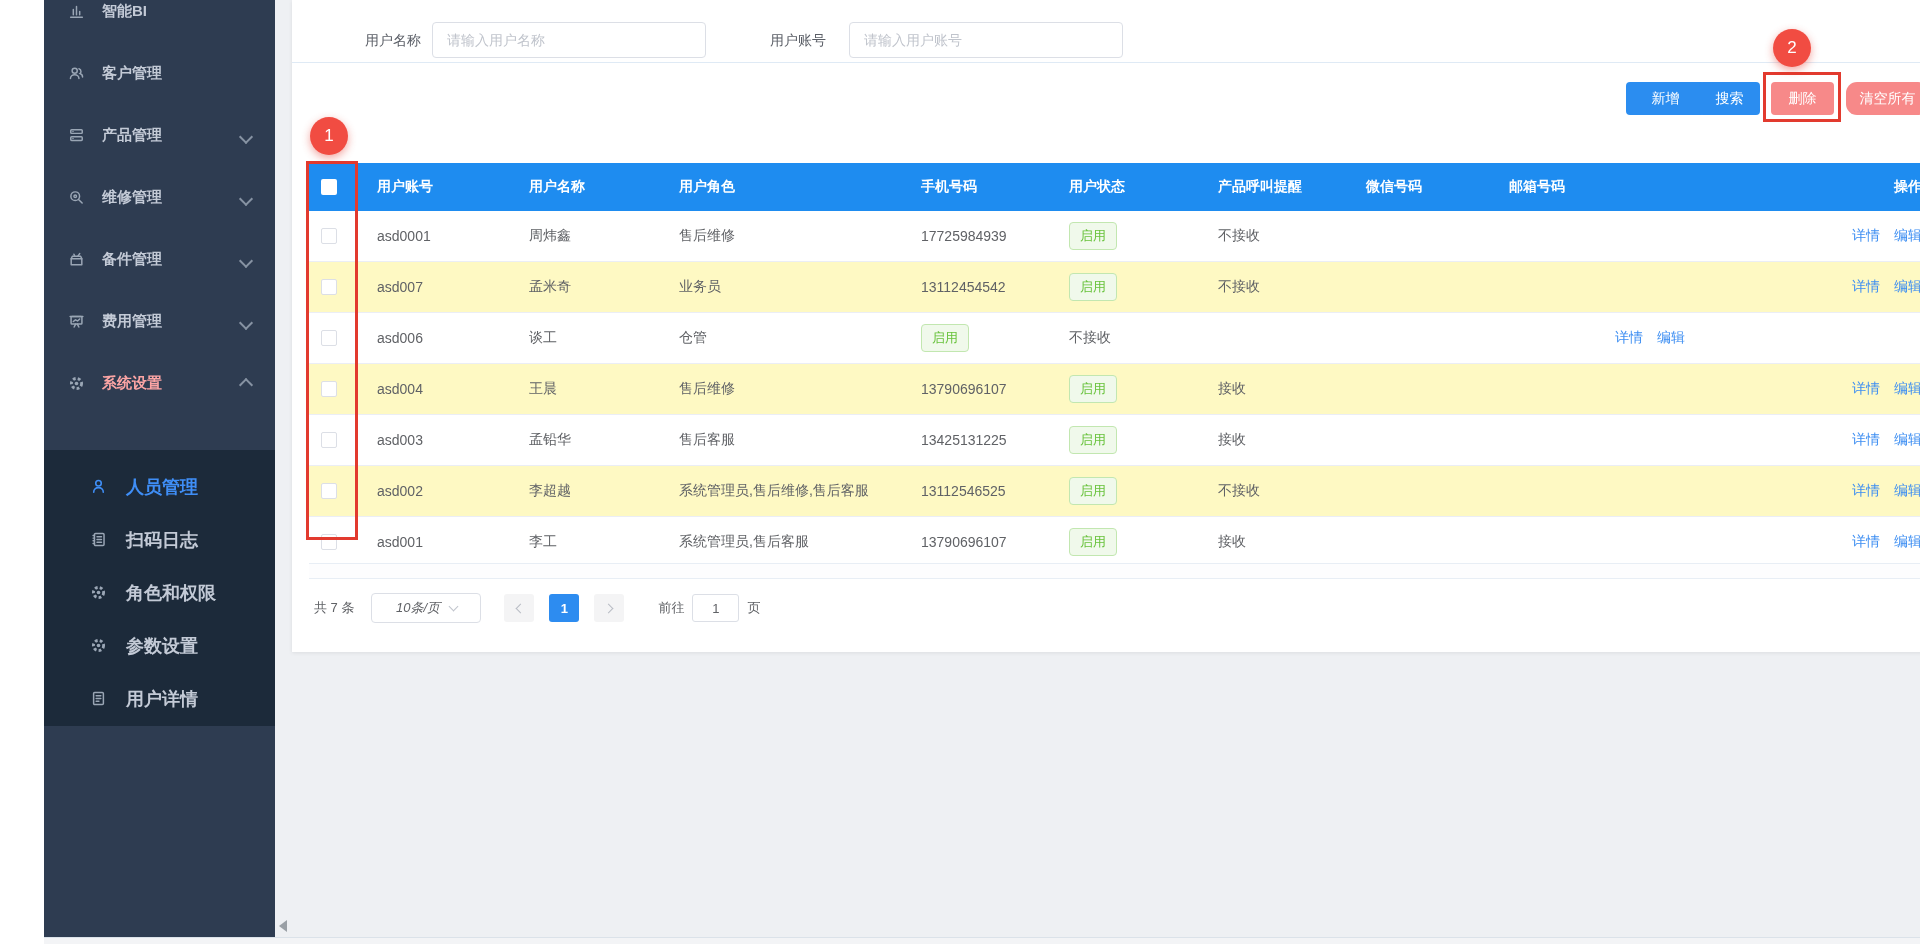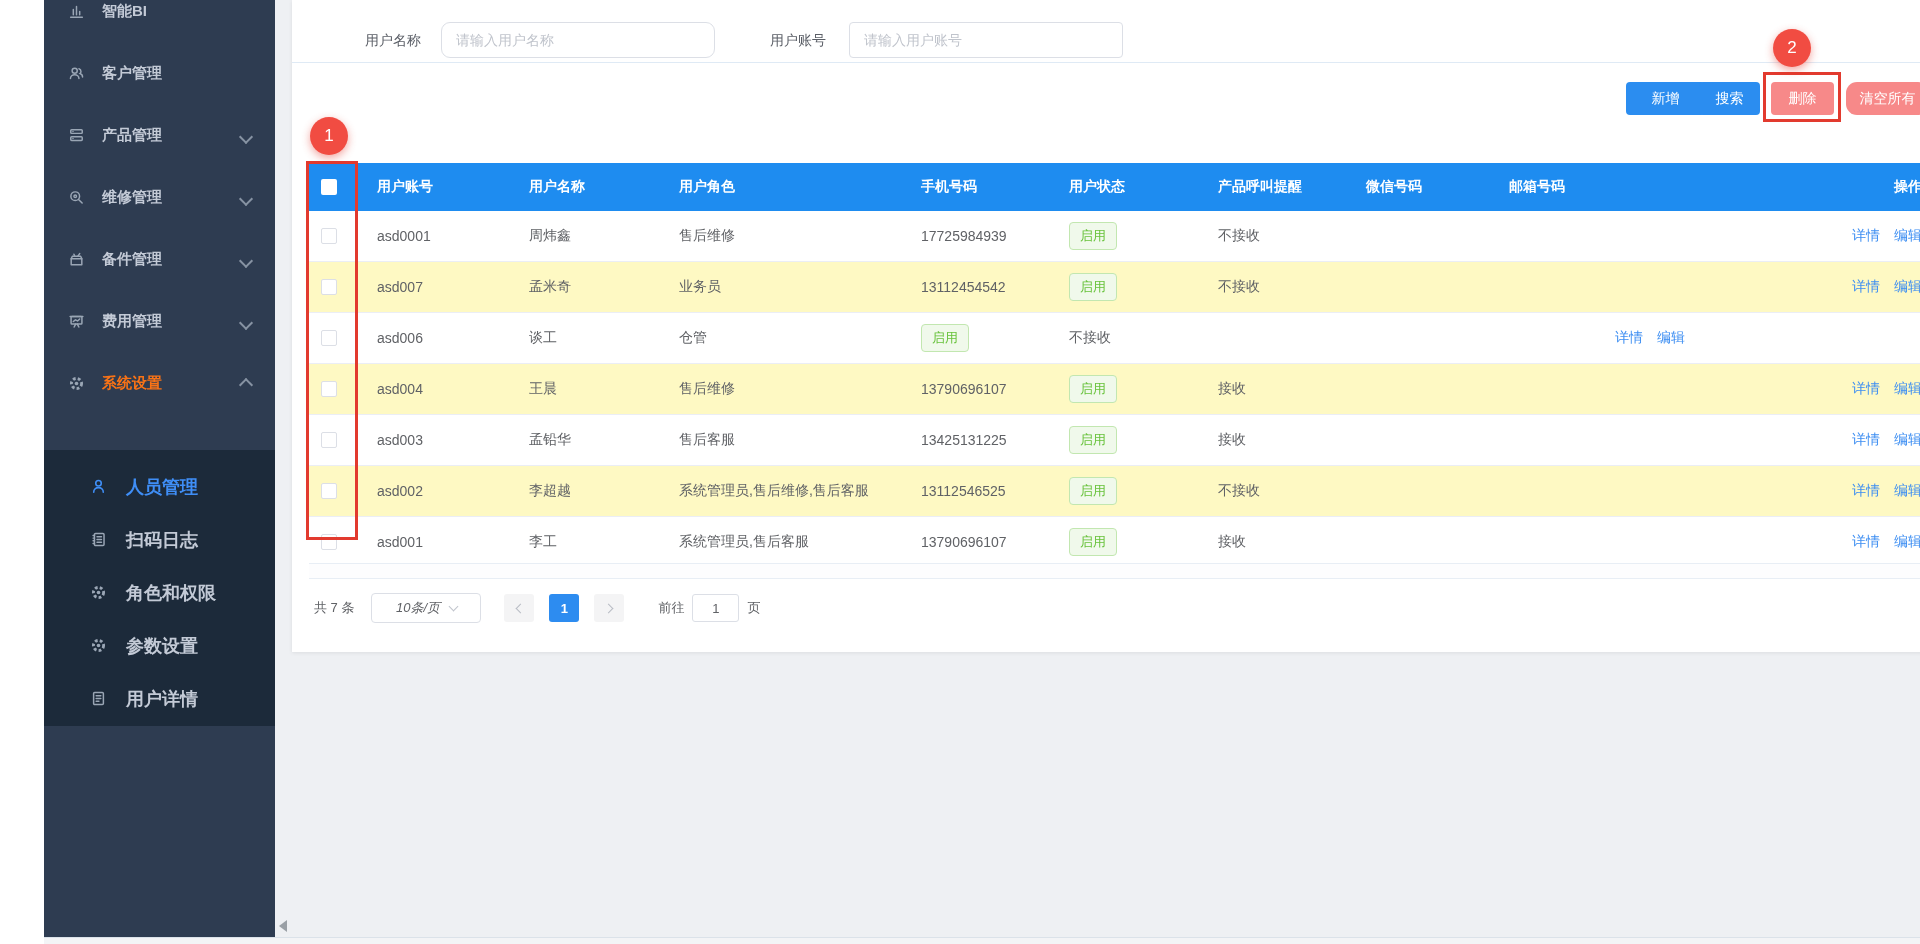--- a/index.html
+++ b/index.html
@@ -5,21 +5,21 @@
   html,body{margin:0;padding:0;}
   .page{position:relative;width:1920px;height:944px;background:#eef0f3;overflow:hidden;
         font-family:"Liberation Sans","DejaVu Sans",sans-serif;margin-left:44px;-webkit-font-smoothing:antialiased;}
 
   
   .sidebar{position:absolute;left:0;top:0;width:231px;height:937px;background:#2e3c51;}
   .menu{position:absolute;top:-20px;left:0;right:0;}
   .menu-item{height:62px;display:flex;align-items:center;padding-left:24px;position:relative;
              color:#c3cad6;font-size:15px;font-weight:600;cursor:pointer;}
   .menu-item svg{width:17px;height:17px;margin-right:17px;color:#9aa6b5;flex:none;}
-  .menu-item.parent-active{color:#f97316;}
+  .menu-item.parent-active{color:#fca5a5;}
   .arr{display:inline-block;width:8px;height:8px;border-left:2px solid #8793a3;border-bottom:2px solid #8793a3;}
   .arr.down{transform:rotate(-45deg);}
   .arr.up{transform:rotate(135deg);}
   .menu-item .arr{position:absolute;right:24px;top:28px;}
   .submenu{position:absolute;top:470px;left:0;width:231px;height:276px;background:#1c2a3a;
            padding-top:10px;box-sizing:border-box;}
   .submenu-item{height:53px;display:flex;align-items:center;padding-left:46px;
                 color:#c3cad6;font-size:18px;font-weight:600;cursor:pointer;}
   .submenu-item svg{width:17px;height:17px;margin-right:19px;color:#9aa6b5;flex:none;}
   .submenu-item.active{color:#3f8ef6;}
@@ -201,21 +201,21 @@
           <span>用户详情</span>
         </div>
       </div>
 
     </nav>
   </aside>
 
   <main class="card">
 
     <span class="f-label" style="left:73px;">用户名称</span>
-    <input class="f-input" style="left: 149px; border-radius: 9px;" type="text" placeholder="请输入用户名称">
+    <input class="f-input" style="left: 140px;" type="text" placeholder="请输入用户名称">
     <span class="f-label" style="left:478px;">用户账号</span>
     <input class="f-input" style="left: 557px;" type="text" placeholder="请输入用户账号">
 
     <div class="divider"></div>
 
     <button class="btn blue" style="left:1334px;width:79px;">新增</button>
     <button class="btn blue" style="left:1407px;width:61px;">搜索</button>
     <button class="btn pink" style="left:1479px;width:63px;">删除</button>
     <button class="btn pink" style="left:1554px;width:83px;border-radius:11px;">清空所有</button>
 

